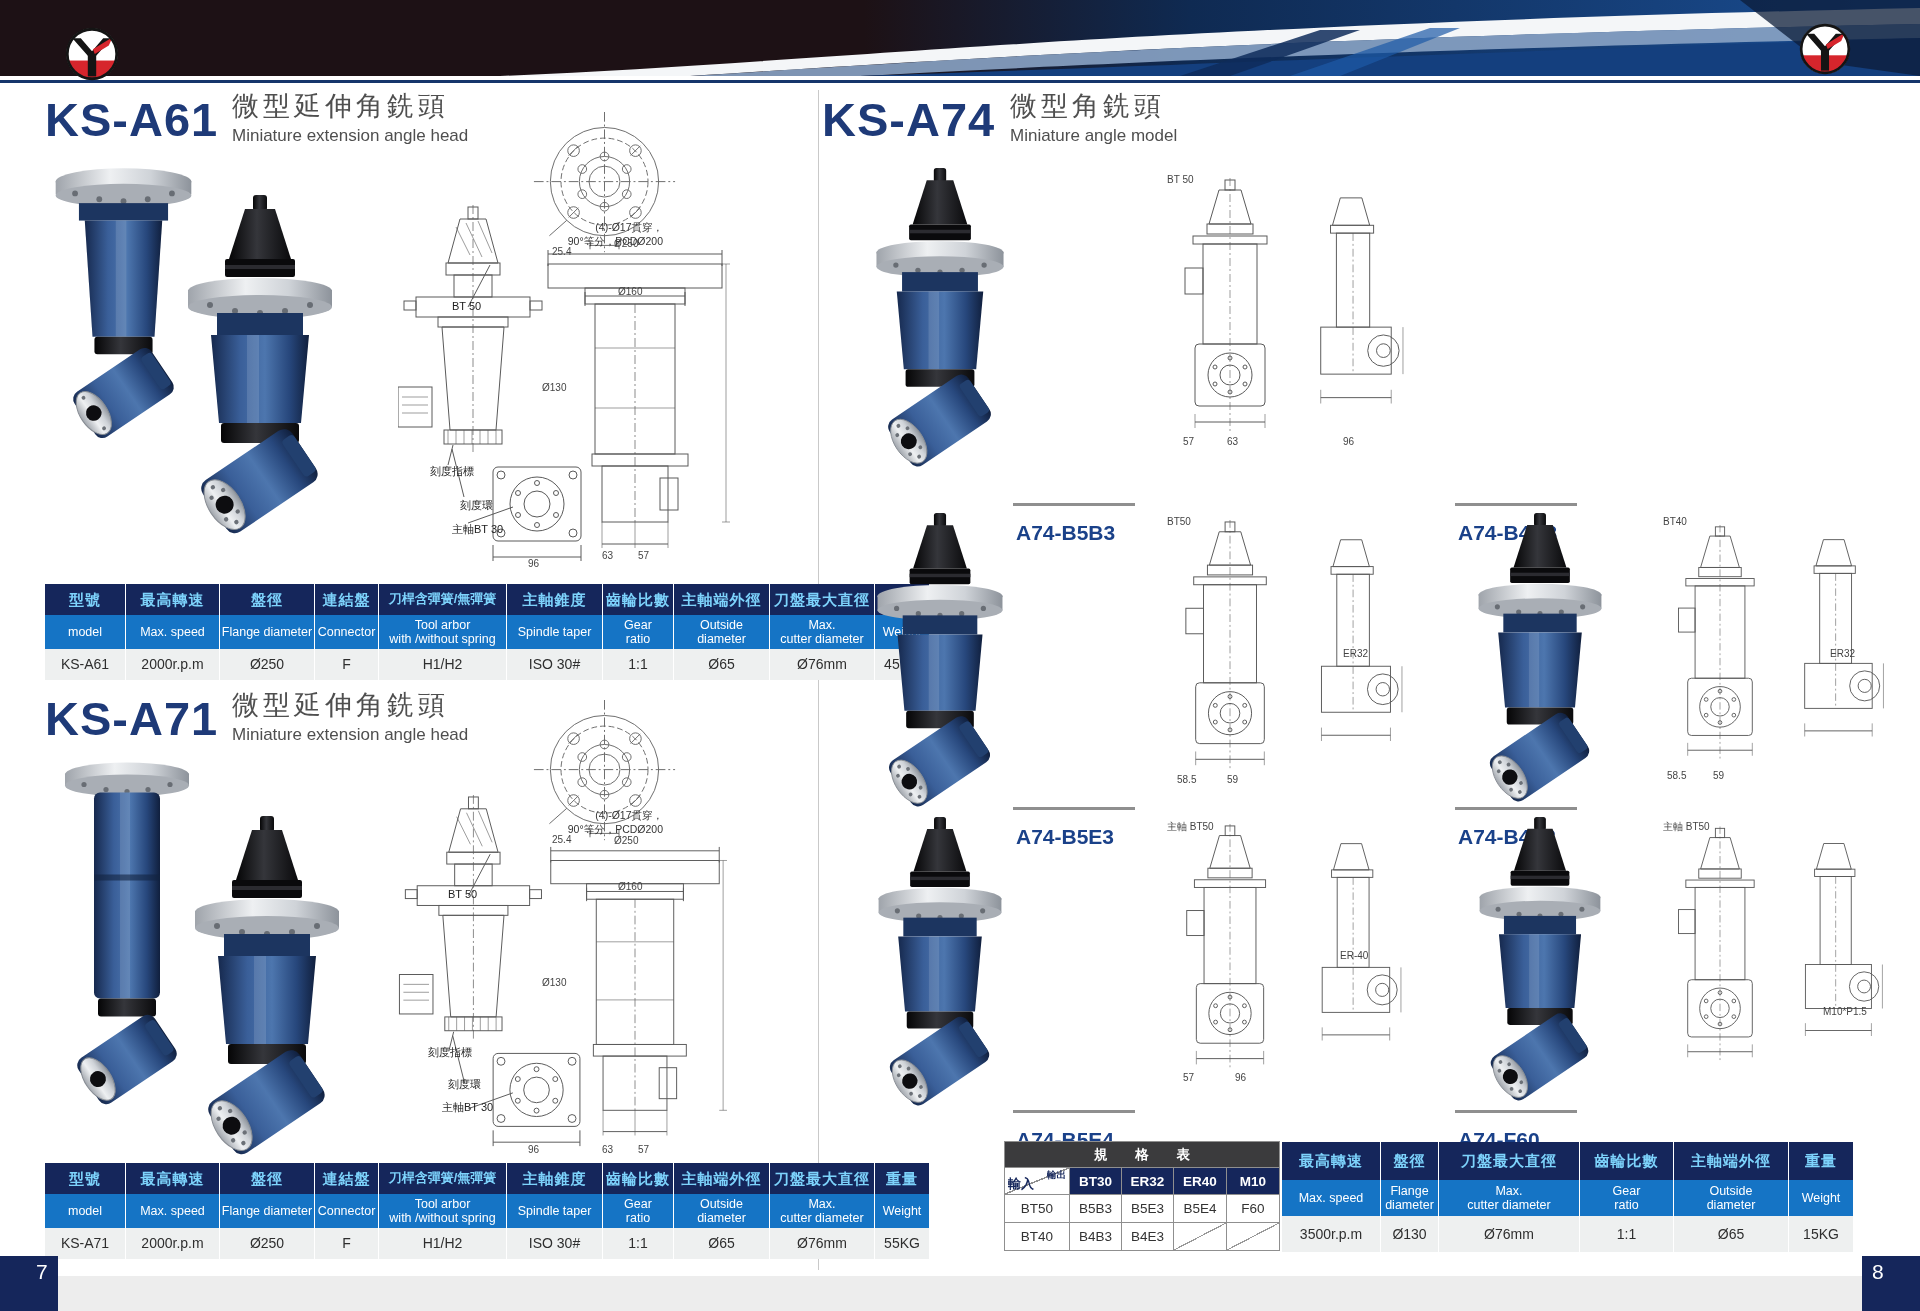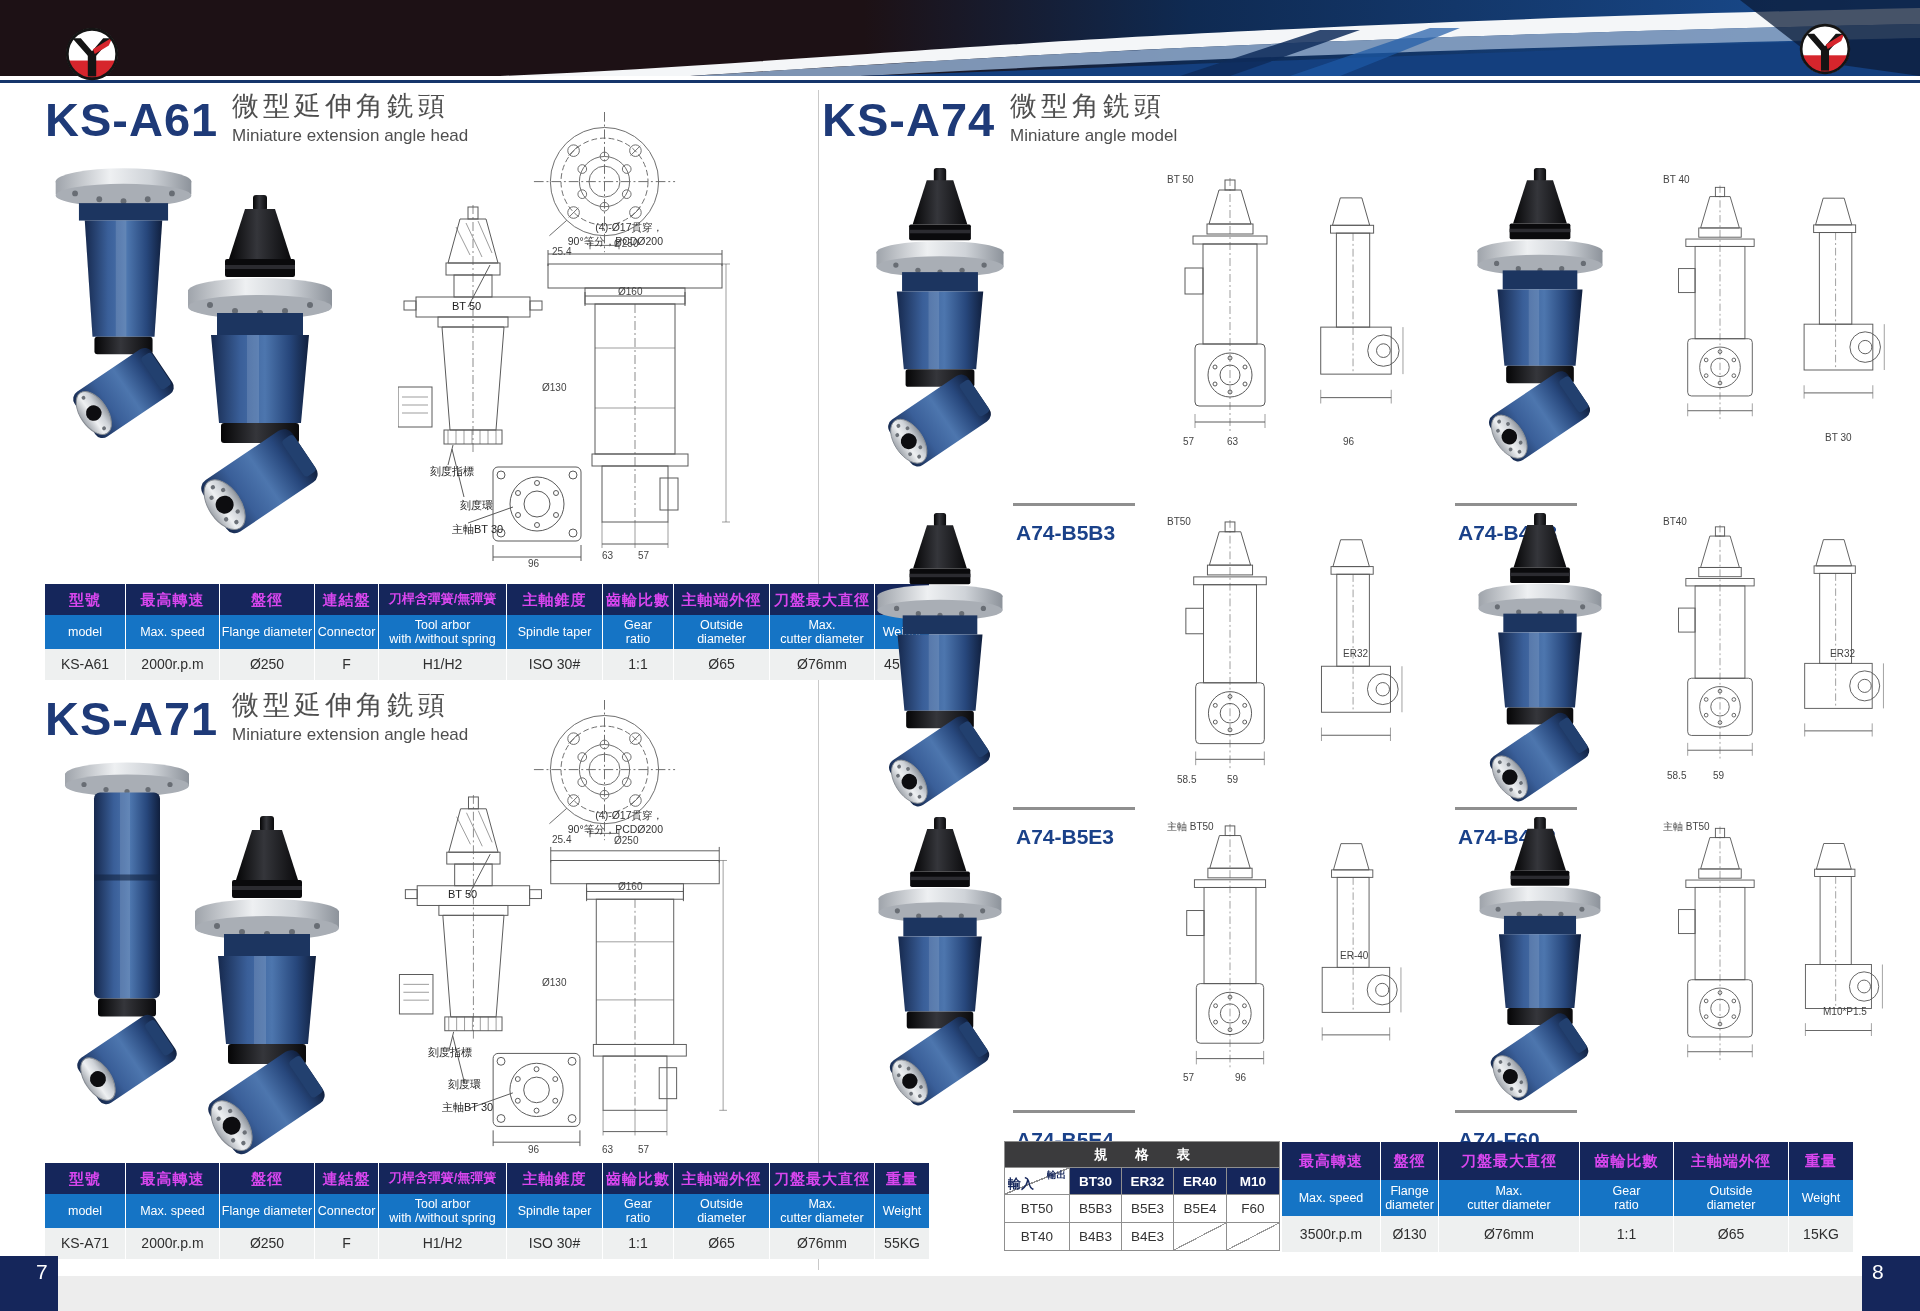--- a/index.html
+++ b/index.html
@@ -7,21 +7,21 @@
           font-family:"Liberation Sans","DejaVu Sans",sans-serif;}
   .abs{position:absolute;}
   svg{display:block;}
   
   .model-title{position:absolute;font-size:47px;font-weight:bold;color:#1e3a78;letter-spacing:1px;line-height:1;}
   .sub-zh{position:absolute;font-size:27px;color:#4f4f4f;letter-spacing:4px;line-height:1;}
   .sub-en{position:absolute;font-size:17px;color:#4f4f4f;line-height:1;}
   
   .spec-grid{position:absolute;display:grid;column-gap:1px;background:#fff;}
   .spec-grid>div{display:flex;align-items:center;justify-content:center;text-align:center;line-height:1.15;}
-  .h-zh{background:#15265b;color:#d946ef;font-weight:bold;font-size:15px;letter-spacing:1px;white-space:nowrap;}
+  .h-zh{background:#15265b;color:#7dd3fc;font-weight:bold;font-size:15px;letter-spacing:1px;white-space:nowrap;}
   .h-zh.sm{font-size:13px;letter-spacing:0;}
   .h-en{background:#1574c5;color:#fff;font-size:12.5px;white-space:pre-line;}
   .h-val{background:#eef0f0;color:#2e2e2e;font-size:14px;}
   
   .mx{position:absolute;display:grid;grid-template-columns:64px 51px 51px 52px 52px;
       grid-template-rows:25px 26px 27px 27px;gap:1px;background:#8f8f8f;padding:1px;}
   .mx>div{display:flex;align-items:center;justify-content:center;background:#fff;font-size:13.5px;color:#333;text-align:right;}
   .mx-title{grid-column:1/-1;background:#3b3b3d !important;color:#fff !important;font-weight:bold;
             font-size:15px;letter-spacing:12px;padding-left:12px;}
   .mx-h{background:#15265b !important;color:#fff !important;font-weight:bold;font-size:14px;}
@@ -499,35 +499,20 @@
         <use href="#dr-mini-side"></use>
       </svg>
     <span class="dim" style="left:332px;top:14px">BT 50</span>
     <span class="dim" style="left:508px;top:276px">96</span>
     <span class="dim" style="left:348px;top:276px">57</span>
     <span class="dim" style="left:392px;top:276px">63</span>
   </div>
   <div class="variant-label" style="left:1016px;top:474px">A74-B5B3</div>
   <div class="v-underline" style="left:1013px;top:503px;width:122px"></div>
 
-  <div class="vcell" style="left:1445px;top:160px;width:450px;height:350px">
-    <svg class="ph" style="left:0px;top:8px" width="190" height="295">
-        <use href="#ph-taper"></use>
-      </svg>
-    <svg class="ph" style="left:215px;top:18px" width="120" height="255">
-        <use href="#dr-mini-front"></use>
-      </svg>
-    <svg class="ph" style="left:340px;top:32px" width="105" height="230">
-        <use href="#dr-mini-side"></use>
-      </svg>
-    <span class="dim" style="left:218px;top:14px">BT 40</span>
-    <span class="dim" style="left:380px;top:272px">BT 30</span>
-    <span class="dim" style="left:222px;top:272px"></span>
-    <span class="dim" style="left:265px;top:272px"></span>
-  </div>
   <div class="variant-label" style="left:1458px;top:474px">A74-B4B3</div>
   <div class="v-underline" style="left:1455px;top:503px;width:122px"></div>
 
   <div class="vcell" style="left:835px;top:508px;width:590px;height:305px">
     <svg class="ph" style="left:5px;top:5px" width="200" height="295">
         <use href="#ph-taper"></use>
       </svg>
     <svg class="ph" style="left:330px;top:12px" width="130" height="255">
         <use href="#dr-mini-front"></use>
       </svg>

